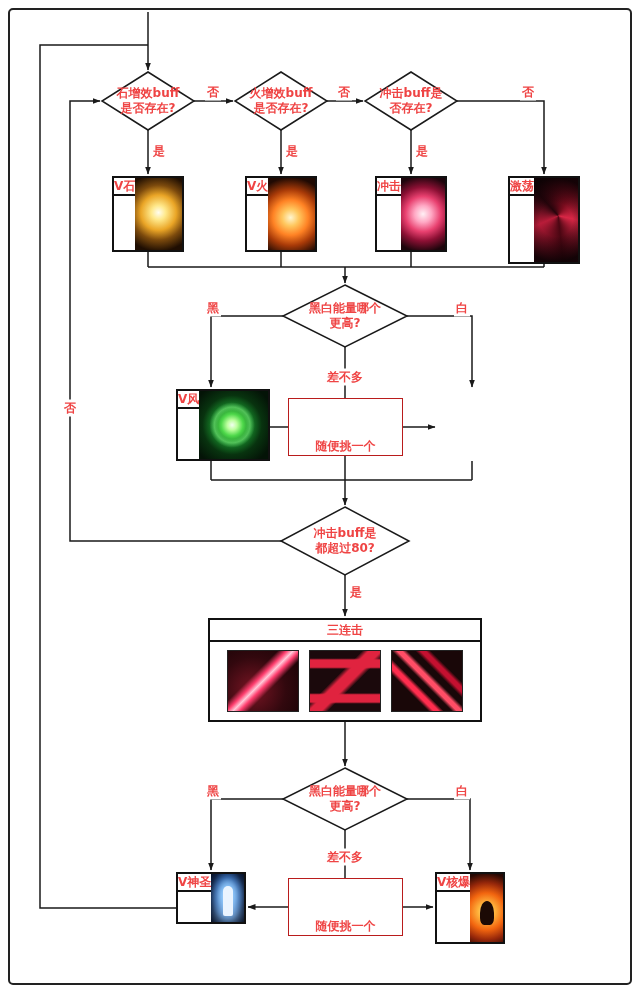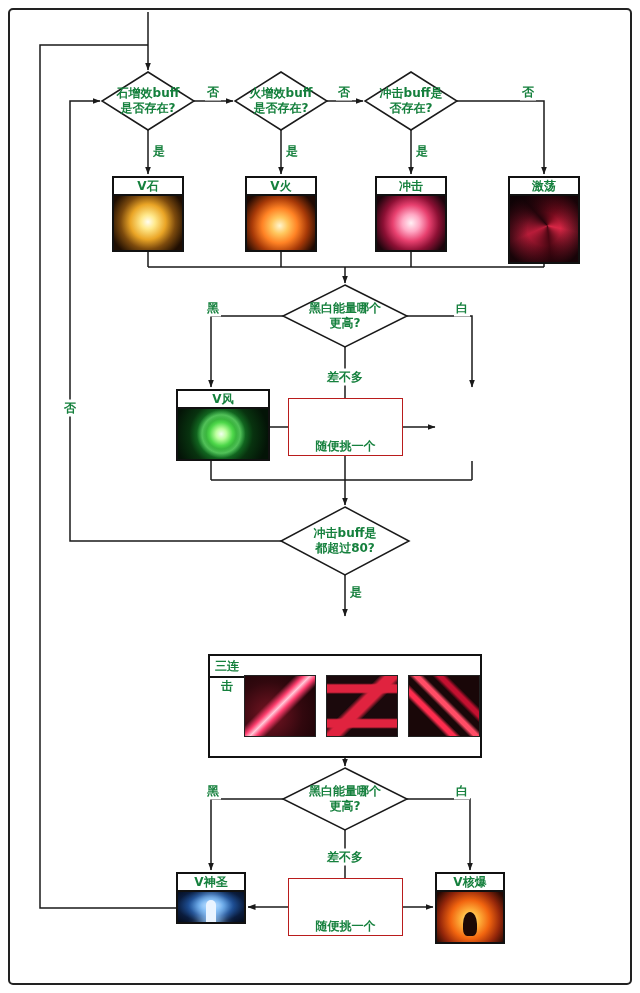--- a/index.html
+++ b/index.html
@@ -1,35 +1,35 @@
 <!DOCTYPE html>
 <html><head>
 <meta charset="utf-8">
 <style>
   html,body{margin:0;padding:0;background:#fff;}
   #canvas{position:relative;width:640px;height:993px;background:#fff;overflow:hidden;
-          font-family:"DejaVu Sans","Liberation Sans",sans-serif;color:#15803d;}
+          font-family:"DejaVu Sans","Liberation Sans",sans-serif;color:#ef4444;}
   #frame{position:absolute;left:8px;top:8px;width:624px;height:977px;box-sizing:border-box;
          border:2px solid #222;border-radius:5px;z-index:0;}
   #wires{position:absolute;left:0;top:0;z-index:1;}
   .dtext{position:absolute;transform:translate(-50%,-50%);z-index:2;text-align:center;
          font-size:12px;font-weight:bold;line-height:1.25;white-space:nowrap;}
   .dtext span{display:block;}
   .elabel{position:absolute;transform:translate(-50%,-50%);z-index:3;font-size:12px;
           font-weight:bold;background:#fff;padding:0 2px;white-space:nowrap;}
   .skill-box{position:absolute;box-sizing:border-box;border:2px solid #111;background:#fff;
-             display:flex;flex-direction:column;z-index:2;}
+             display:flex;flex-direction:row;z-index:2;}
   .skill-label{height:16px;line-height:16px;font-size:12px;font-weight:bold;text-align:center;
                border-bottom:2px solid #111;background:#fff;}
   .skill-img{position:relative;overflow:hidden;}
   .skill-box > .skill-img{flex:1;}
   .plain-box{position:absolute;box-sizing:border-box;border:1px solid #b91c1c;background:#fff;z-index:2;
              display:flex;align-items:flex-end;justify-content:center;font-size:12px;font-weight:bold;}
   .triple-box{position:absolute;box-sizing:border-box;border:2px solid #111;background:#fff;z-index:2;
-              display:flex;margin-top:36px;}
+              display:flex;flex-direction:column;}
   .triple-label{height:20px;line-height:20px;font-size:12px;font-weight:bold;text-align:center;
                 border-bottom:2px solid #111;}
   .triple-imgs{flex:1;display:flex;justify-content:center;align-items:center;gap:10px;}
   .triple-imgs .skill-img{width:72px;height:62px;flex:0 0 auto;border:1px solid #222;box-sizing:border-box;}
 
   .img-vstone{background:radial-gradient(circle at 50% 48%,#fffdf0 0%,#ffe98c 16%,#eaa526 40%,#7c4a0d 62%,#1f0e02 88%);}
   .img-vfire{background:radial-gradient(circle at 48% 55%,#fff6cf 0%,#ffc75e 18%,#ff8224 38%,#a83a08 60%,#200a03 86%);}
   .img-impact{background:radial-gradient(circle at 50% 50%,#fff0f5 0%,#ffa8c4 20%,#e8406f 42%,#8c1034 64%,#1d050c 90%);}
   .img-surge{background:
       radial-gradient(circle at 50% 50%,rgba(0,0,0,0) 35%,rgba(10,2,4,0.9) 88%),

